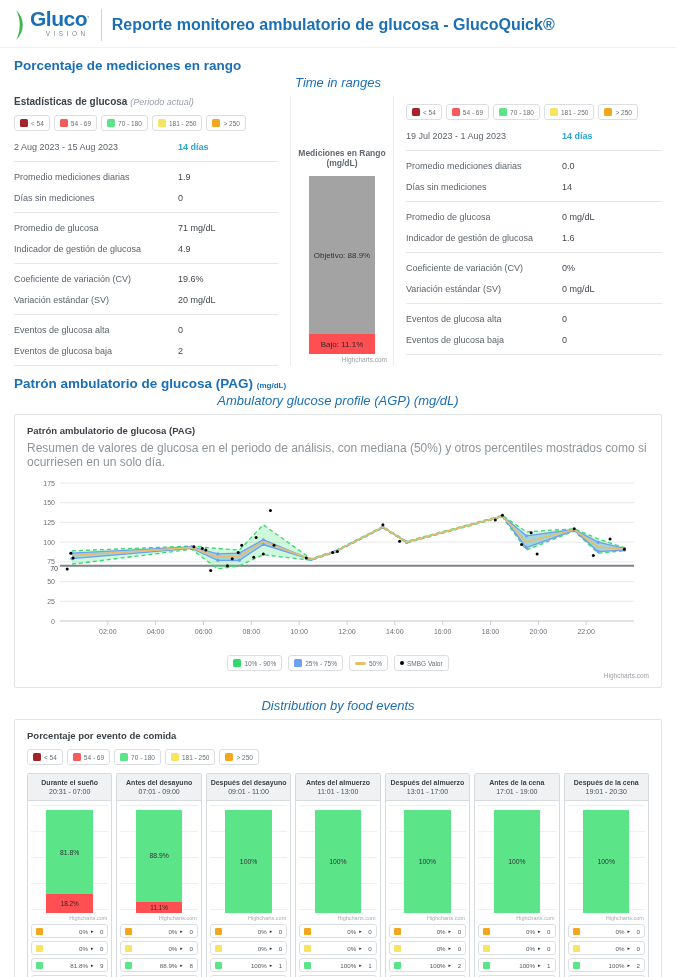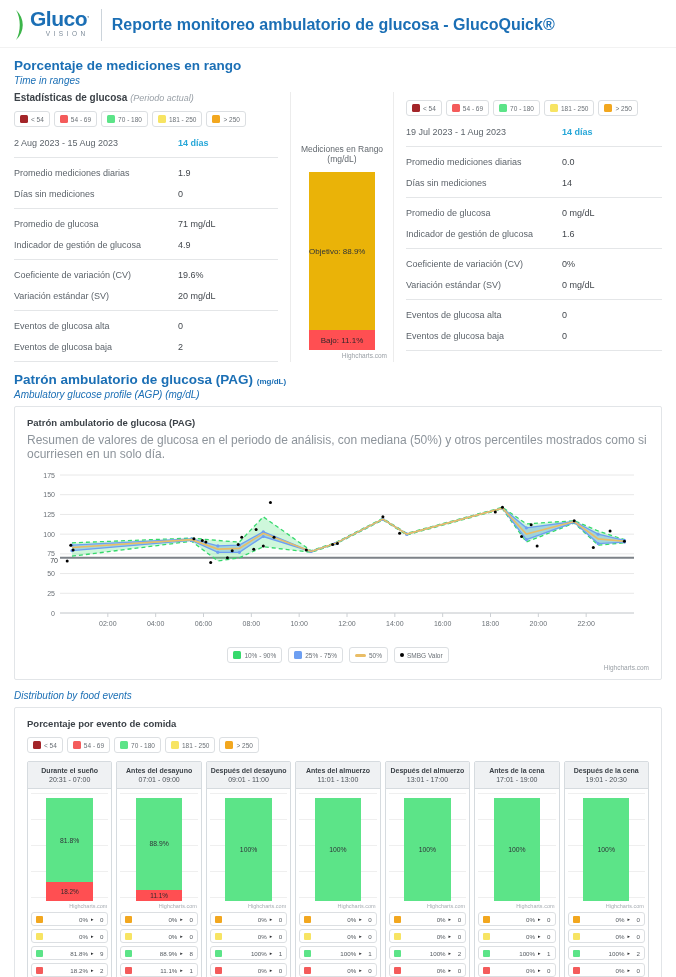--- a/index.html
+++ b/index.html
@@ -14,21 +14,21 @@
   .brand .tm { font-size:8px; color:#8a97a3; vertical-align:top; }
   .vision { font-size:6.5px; letter-spacing:3.5px; color:#7d8b99; margin-top:1px; }
   .header-divider { width:1px; height:32px; background:#ccd4db; margin:0 10px 0 12px; }
   .header-title { font-size:16px; font-weight:bold; color:#1b6fb5; line-height:18px; }
   .header-subtitle { font-size:8px; font-style:italic; color:#1b6fb5; margin-top:2px; }
 
   
   .section-head { margin:10px 14px 4px; }
   .section-title { font-size:13.5px; font-weight:bold; color:#1b6fb5; }
   .section-title .unit { font-size:8px; font-weight:bold; }
-  .section-sub { font-size:10px; font-style:italic; color:#1b6fb5; margin-top:2px; }
+  .section-sub { font-size:13px; font-style:italic; color:#1b6fb5; margin-top:2px;text-align:center; }
 
   
   .stats-grid { display:grid; grid-template-columns:276px 104px 1fr; margin:6px 14px 0; }
   .stats-panel { padding-right:12px; }
   .stats-panel.right { padding-left:12px; padding-right:0; }
   .panel-title { font-size:10px; font-weight:bold; color:#3c4248; }
   .panel-period { font-style:italic; font-weight:normal; color:#9aa1a8; font-size:9px; }
   .chips-row { display:flex; gap:4px; margin:8px 0 6px; flex-wrap:wrap; }
   .chip { display:inline-flex; align-items:center; gap:3px; border:1px solid #dcdfe2; border-radius:3px; padding:3px 5px; font-size:6.5px; color:#6a7076; background:#fff; }
   .chip-sq { width:8px; height:8px; border-radius:1.5px; flex:none; }
@@ -37,23 +37,23 @@
   .date-row { display:flex; font-size:9px; padding:5px 0 9px; border-bottom:1px solid #e4e6e8; color:#5d646b; }
   .date-row .lbl { flex:1; }
   .days { width:100px; color:#27a7d8; font-weight:bold; }
   .stat-group { padding:4px 0; border-bottom:1px solid #e4e6e8; }
   .stat-row { display:flex; font-size:9px; padding:5.5px 0; }
   .stat-label { flex:1; color:#5d646b; padding-right:4px; }
   .stat-value { width:100px; color:#42474d; }
 
   
   .tir-col { border-left:1px solid #ececec; border-right:1px solid #ececec; padding:0 6px; display:flex; flex-direction:column; align-items:center; }
-  .tir-title { margin-top:52px; font-size:8.5px; font-weight:normal; color:#62686e; text-align:center; line-height:10px; }
+  .tir-title { margin-top:52px; font-size:8.5px; font-weight:bold; color:#62686e; text-align:center; line-height:10px; }
   .tir-bar { width:66px; height:178px; margin-top:8px; display:flex; flex-direction:column; }
-  .tir-green { background:#eab308; display:flex; align-items:center; font-size:8px; color:#2f3338; flex-basis:0; }
+  .tir-green { background:#a3a3a3; display:flex; align-items:center; justify-content:center; font-size:8px; color:#2f3338; flex-basis:0; }
   .tir-red { background:#ff4f52; display:flex; align-items:center; justify-content:center; font-size:8px; color:#33272a; flex-basis:0; }
   .credit { font-size:6.5px; color:#9aa0a6; }
   .tir-credit { width:100%; text-align:right; margin-top:2px; }
 
   
   .box { margin:6px 14px; border:1px solid #e2e5e8; border-radius:2px; padding:10px 12px 8px; background:#fff; }
   .box-title { font-size:9.5px; font-weight:bold; color:#3c4248; }
   .box-sub { font-size:12px; color:#8d949b; margin:5px 0 6px; }
   .agp-svg { display:block; width:100%; height:178px; }
   svg text { font-family:"Liberation Sans",sans-serif; }

